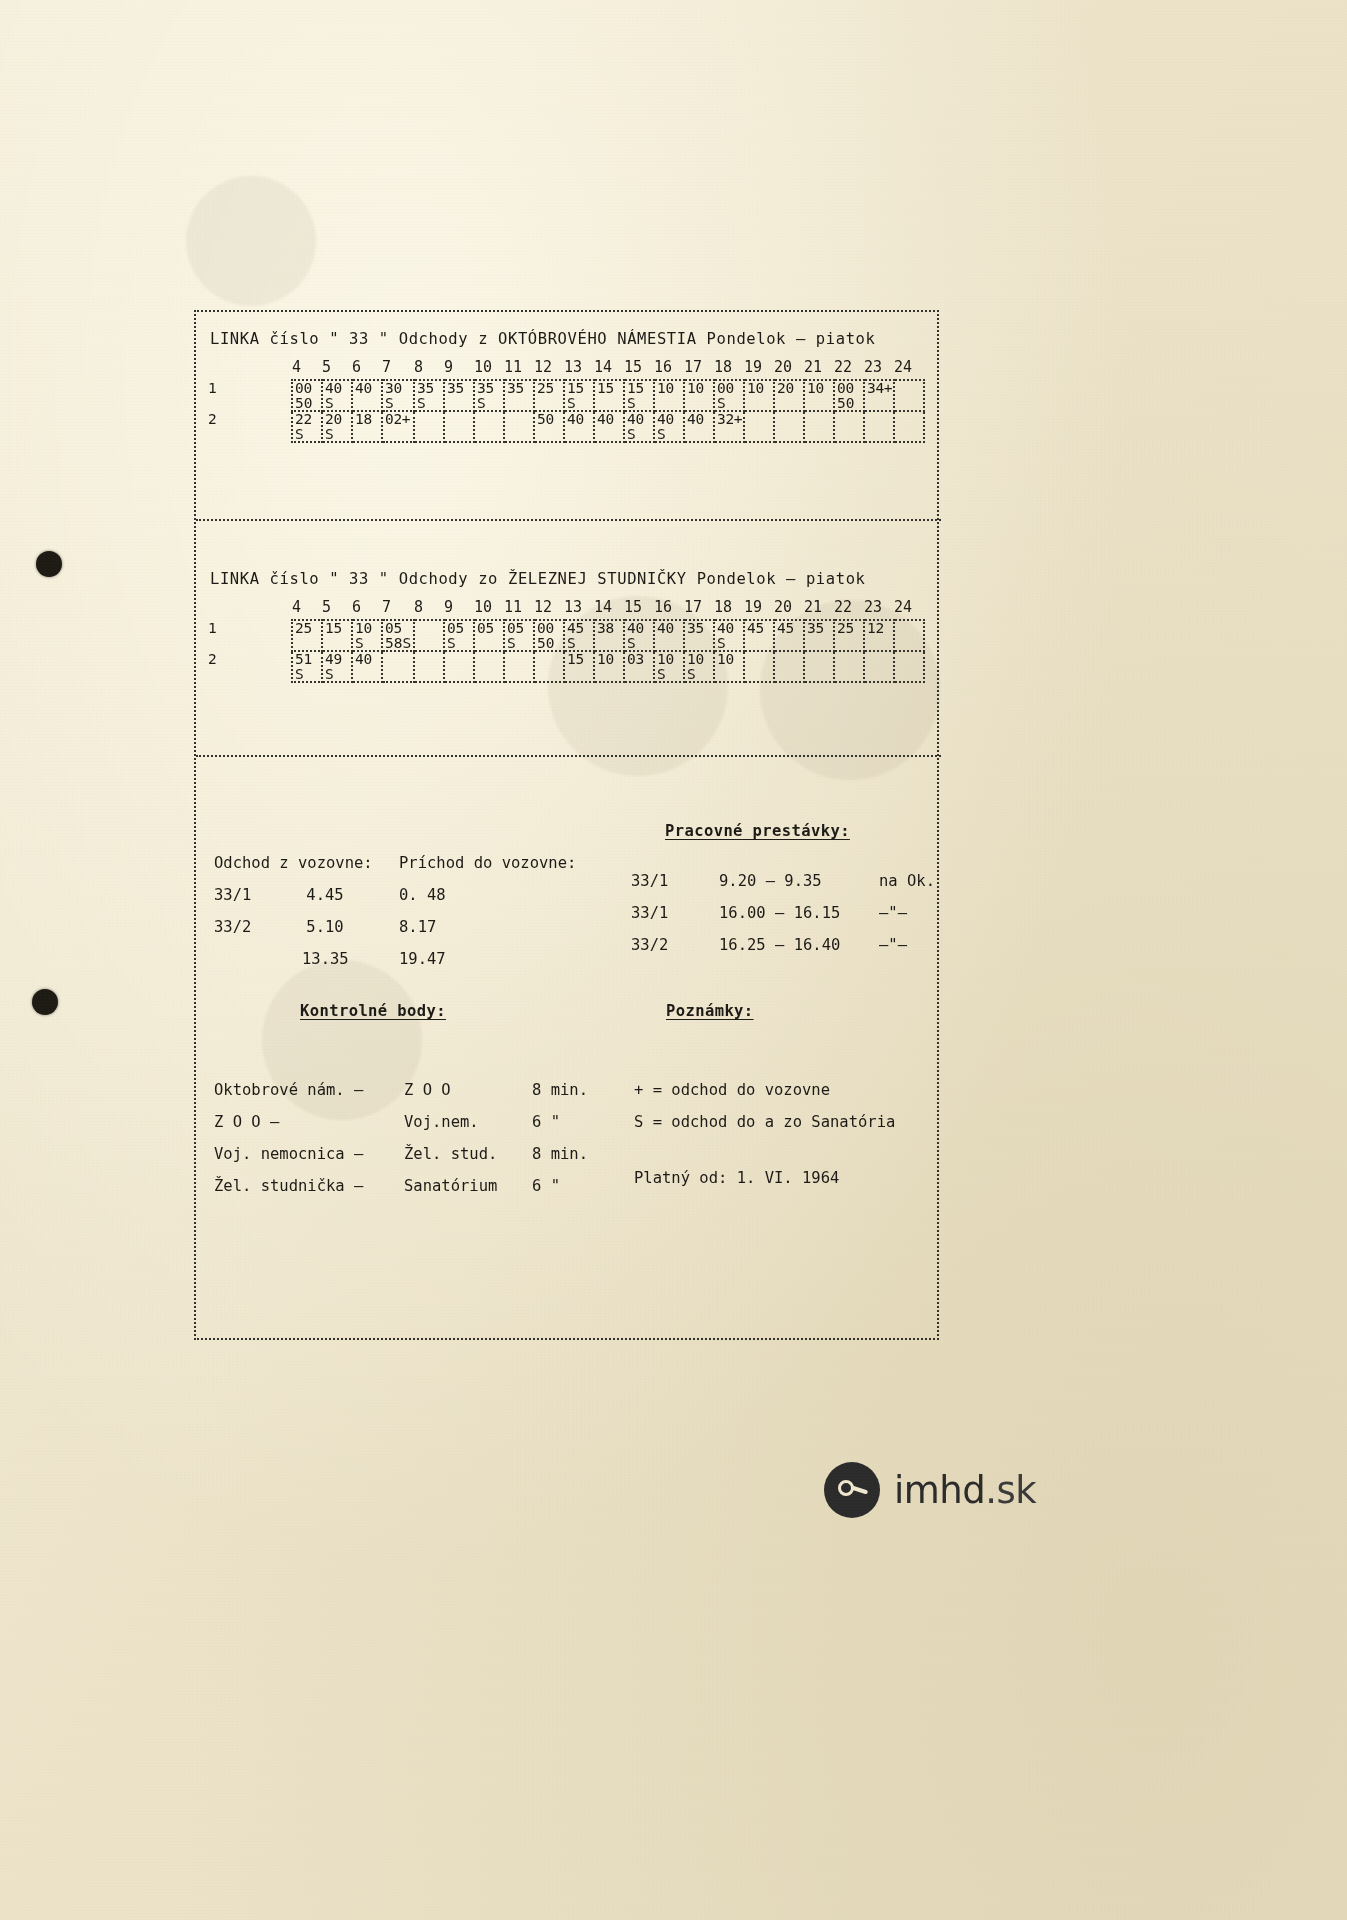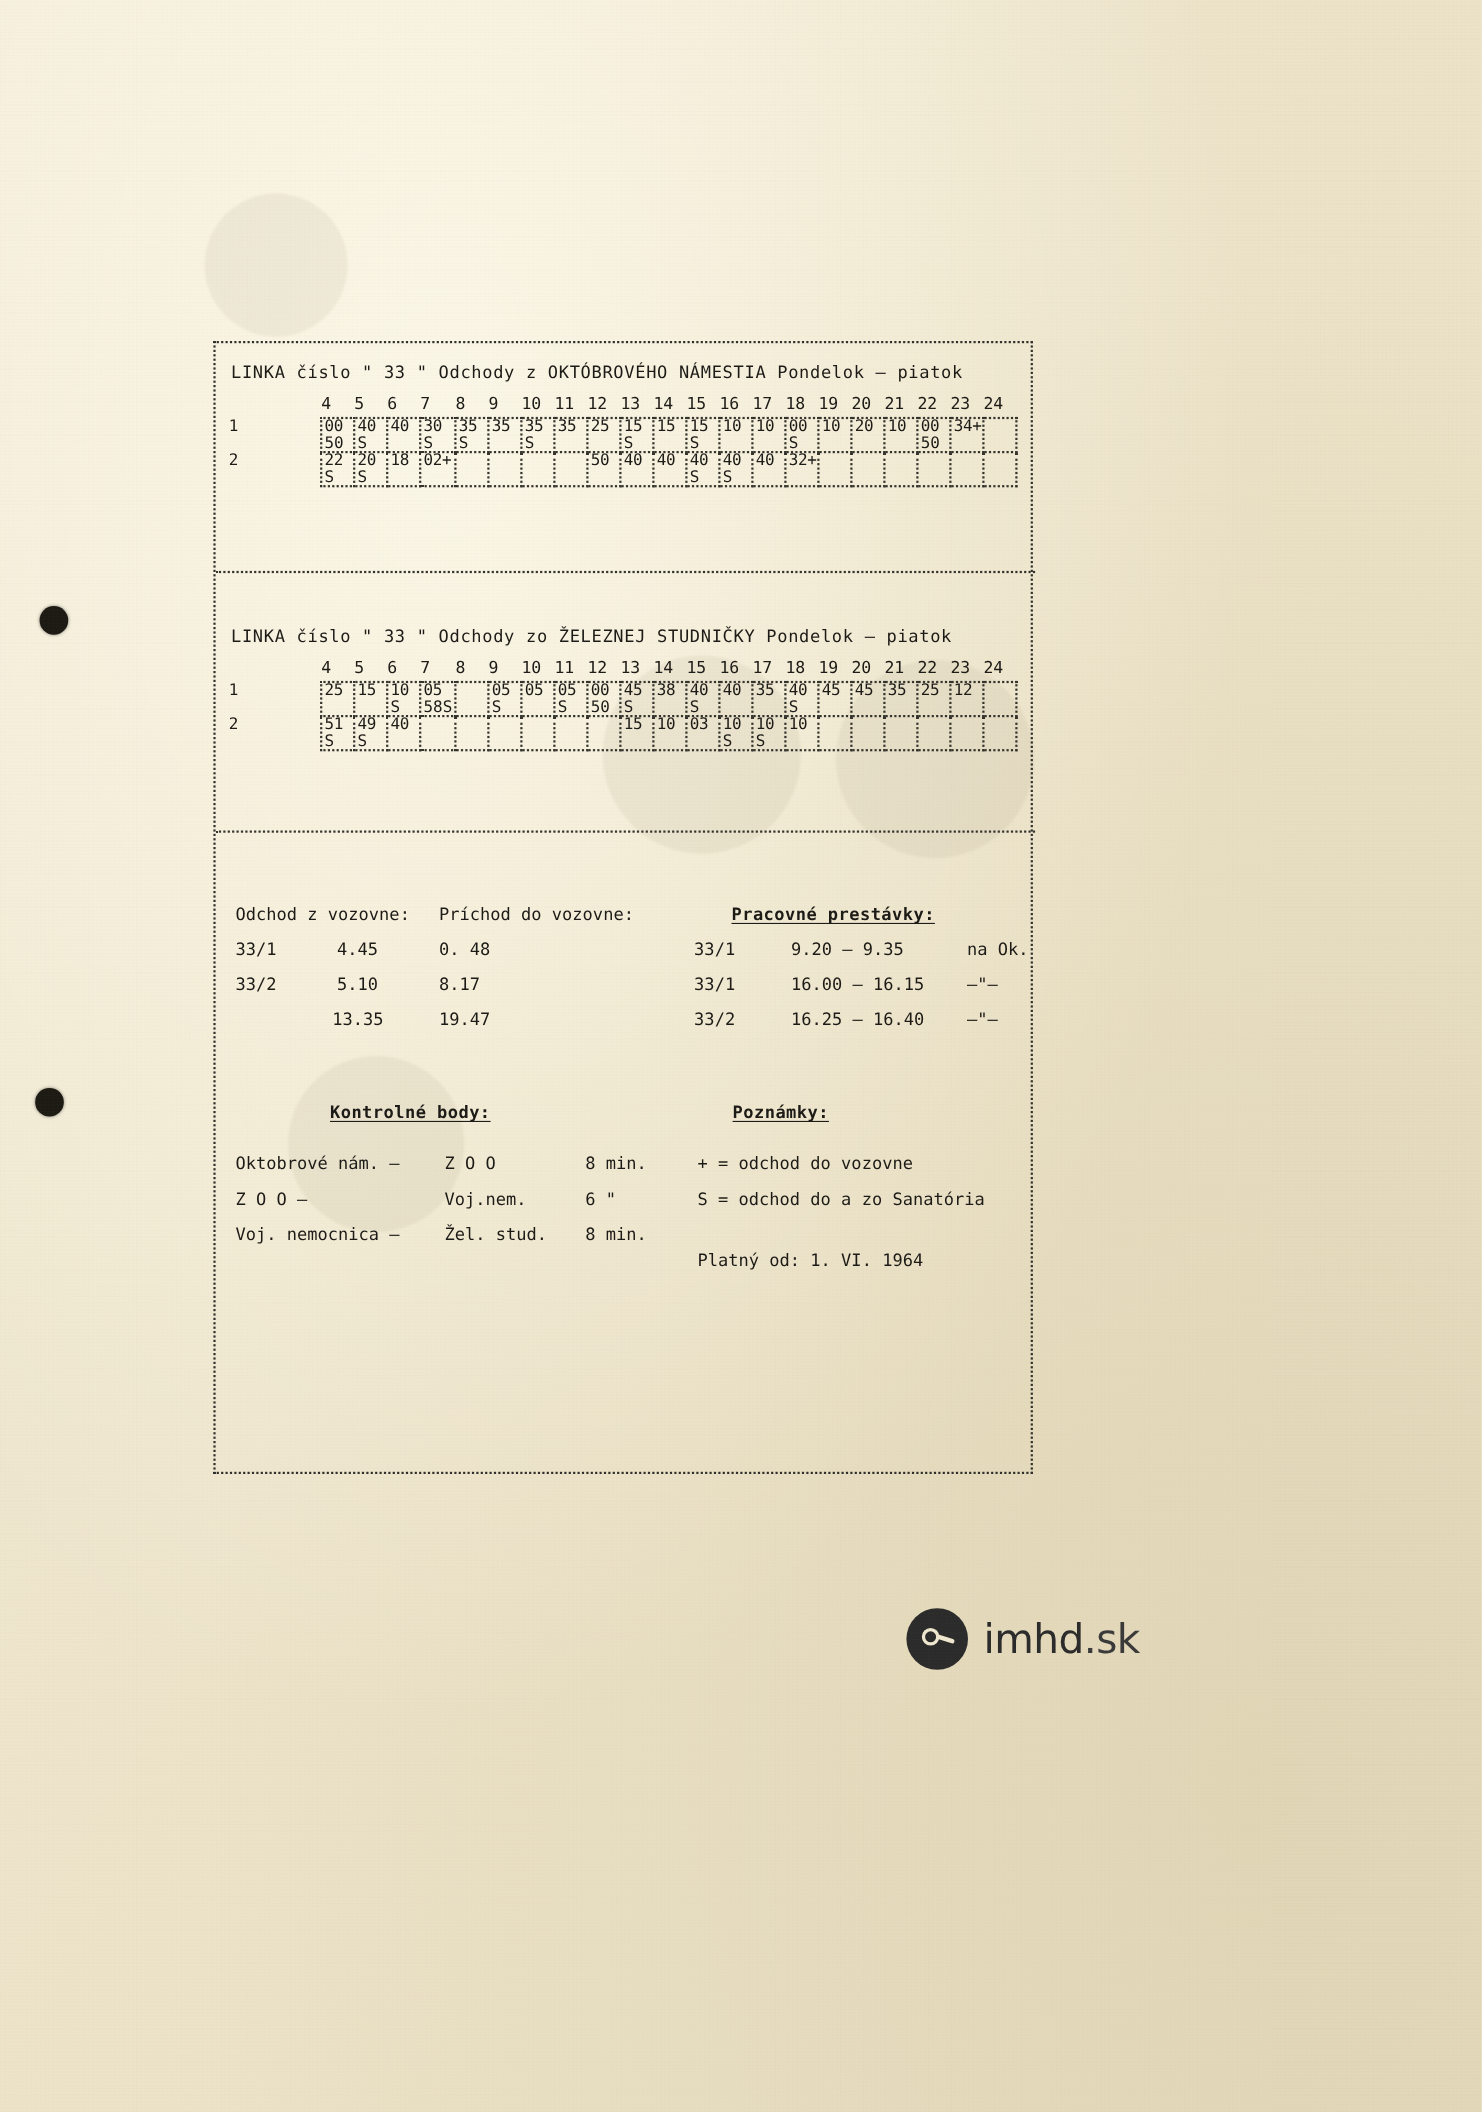--- a/index.html
+++ b/index.html
@@ -115,20 +115,21 @@
     left: 0;
     width: 745px;
   }
 
   .lbl { font-size: 15.5px; letter-spacing: .4px; white-space: nowrap; font-weight: bold; }
   .lbl-u { text-decoration: underline; text-underline-offset: 3px; }
 
   .dep-table, .brk-table, .ctrl-table, .notes-table {
     border-collapse: collapse;
     font-size: 15.5px;
+    margin-top: 32px;
   }
   .dep-table td, .brk-table td, .ctrl-table td, .notes-table td {
     padding: 0 0 14px 0;
     white-space: nowrap;
     vertical-align: top;
   }
 
   
   .logo {
     position: absolute;
@@ -663,20 +664,25 @@
       <tr>
         <td>Z O O            –</td>
         <td>Voj.nem.</td>
         <td>6  "</td>
       </tr>
       <tr>
         <td>Voj. nemocnica –</td>
         <td>Žel. stud.</td>
         <td>8 min.</td>
       </tr>
+      <tr>
+        <td>Žel. studnička –</td>
+        <td>Sanatórium</td>
+        <td>6   "</td>
+      </tr>
     </tbody>
       </table>
   </div>
 
   <div class="blk" style="left:438px; top:737px;">
     <table class="notes-table">
       <tbody>
           <tr>
         <td>+ = odchod do vozovne</td>
       </tr>

